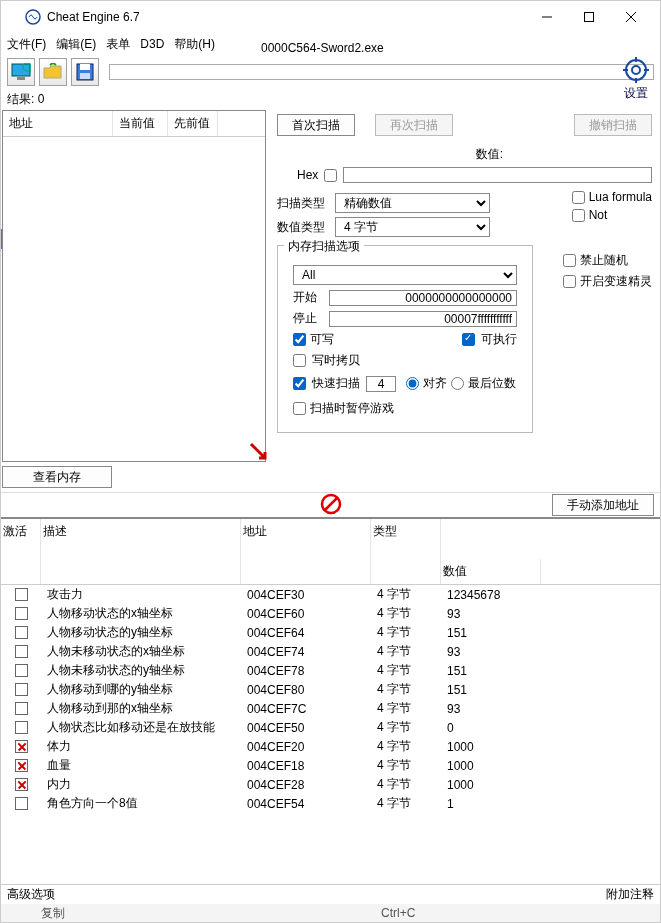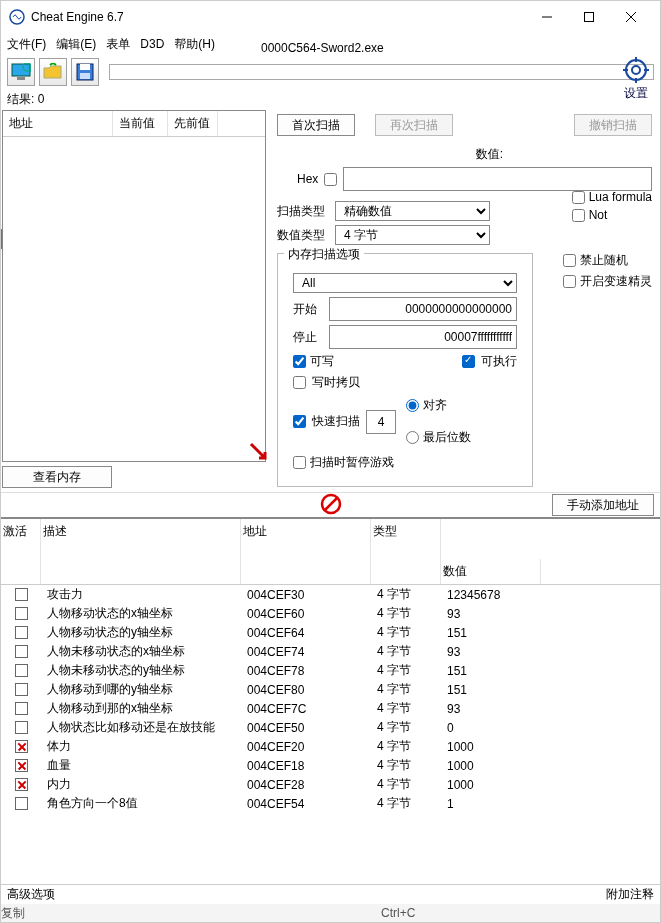--- a/index.html
+++ b/index.html
@@ -1,18 +1,18 @@
 <!DOCTYPE html>
 <html><head>
 <meta charset="utf-8">
 <style>
 * { box-sizing: border-box; margin: 0; padding: 0; font-family: "Microsoft YaHei", "Segoe UI", sans-serif; font-size: 12px; }
 body { background: #fff; width: 661px; height: 923px; overflow: hidden; border: 1px solid #ccc; position: relative; }
 
-.titlebar { height: 30px; display: flex; align-items: center; padding: 16px 8px; background: #fff; }
+.titlebar { height: 30px; display: flex; align-items: center; padding: 16px 8px; background: #fff; margin-left: 16px; }
 .titlebar .app-icon { width: 16px; height: 16px; margin-right: 6px; }
 .titlebar .title { flex: 1; font-size: 12px; }
 .titlebar .win-btns { display: flex; gap: 0; }
 .titlebar .win-btn { width: 42px; height: 28px; display: flex; align-items: center; justify-content: center; cursor: default; }
 .titlebar .win-btn svg { width: 10px; height: 10px; }
 
 .menubar { height: 22px; display: flex; align-items: center; padding: 0 6px; gap: 10px; font-size: 12px; }
 .menubar span { cursor: default; }
 
 .toolbar-row { height: 34px; display: flex; align-items: center; padding: 2px 6px; gap: 4px; }
@@ -36,21 +36,21 @@
 .mem-view-btn { margin-top: 4px; height: 22px; border: 1px solid #888; background: #fdfdfd; cursor: pointer; width: 110px; }
 
 .right-pane { flex: 1; padding: 4px 8px 0 10px; position: relative; }
 .scan-btns { display: flex; gap: 20px; margin-bottom: 10px; align-items: center; }
 .btn { height: 22px; padding: 0 14px; border: 1px solid #888; background: #fdfdfd; cursor: pointer; font-size: 12px; }
 .btn[disabled] { color: #999; border-color: #bbb; background: #f5f5f5; }
 .scan-btns .spacer { flex: 1; }
 
 .lbl { font-size: 12px; }
 .value-row { display: flex; align-items: center; gap: 6px; margin: 4px 0 10px 0; }
-.txt { border: 1px solid #888; height: 24px; padding: 0 4px; font-size: 12px; }
+.txt { border: 1px solid #888; height: 16px; padding: 0 4px; font-size: 12px; }
 .value-input { flex: 1; }
 .hex-label { text-align: right; margin-left: 20px; }
 .chk { width: 13px; height: 13px; accent-color: #0066cc; }
 
 .type-row { display: flex; align-items: center; gap: 6px; margin: 4px 0; }
 .sel { border: 1px solid #888; height: 20px; padding: 0 4px; font-size: 12px; background: #fff; width: 155px; }
 .side-opts { position: absolute; right: 8px; top: 80px; font-size: 12px; }
 .side-opts label { display: flex; align-items: center; gap: 4px; margin-bottom: 4px; }
 
 .mem-scan-opts { border: 1px solid #bbb; margin-top: 8px; padding: 15px; width: 256px; position: relative; }
@@ -63,21 +63,21 @@
 .side-opts2 label { display: flex; align-items: center; gap: 4px; margin-bottom: 4px; }
 
 .exec-row { display: flex; align-items: center; gap: 6px; margin-top: 4px; }
 .exec-row .left { flex: 1; display: flex; align-items: center; gap: 4px; }
 .chk-blue { width:13px; height:13px; accent-color:#0066cc; }
 .filled { appearance: none; width:13px; height:13px; background:#0066cc; border:1px solid #0066cc; border-radius:2px; position:relative; }
 .filled::after { content:"✓"; color:#fff; font-size:10px; position:absolute; top:-2px; left:1px; }
 
 .fast-row { display: flex; align-items: center; gap: 6px; margin-top: 6px; }
 .fast-row .num { width: 30px; text-align: center; }
-.radio-col { display: flex; flex-direction: column; gap: 15px; font-size: 12px; margin-left: 4px; }
+.radio-col { display: flex; flex-direction: row; gap: 4px; font-size: 12px; margin-left: 4px; }
 .radio-col label { display: flex; align-items: center; gap: 4px; }
 input[type=radio] { accent-color: #0066cc; }
 
 .pause-row { display:flex; align-items:center; gap:4px; margin-top: 8px; }
 
 .mid-bar { height: 26px; display: flex; align-items: center; padding: 0 6px; border-top: 1px solid #ddd; border-bottom: 1px solid #888; margin-top: 4px; position: relative; }
 .mid-bar .stop-icon { position: absolute; left: 50%; transform: translateX(-50%); }
 .mid-bar .right-btn { margin-left: auto; }
 
 .addr-table { border-top: 1px solid #888; height: 380px; overflow: auto; }
@@ -98,21 +98,21 @@
 .c-val { width: 100px; }
 .xbox { width: 13px; height: 13px; border: 1px solid #666; display: inline-block; position: relative; }
 .xbox.checked::before, .xbox.checked::after { content:""; position:absolute; left:1px; top:5px; width:10px; height:1.5px; background:#c00; }
 .xbox.checked::before { transform: rotate(45deg); }
 .xbox.checked::after { transform: rotate(-45deg); }
 
 .bottom-bar { position: absolute; bottom: 18px; left: 0; right: 0; height: 20px; border-top: 1px solid #ccc; display: flex; align-items: center; padding: 0 6px; font-size: 12px; }
 .bottom-bar .r { margin-left: auto; }
 
 .context-strip { position: absolute; bottom: 0; left: 0; right: 0; height: 18px; background: #f4f4f4; display: flex; align-items: center; font-size: 12px; color: #555; }
-.context-strip .c1 { width: 120px; }
+.context-strip .c1 { width: 120px; padding-left: 40px; }
 .context-strip .c2 { margin-left: 260px; }
 
 .side-marker { position:absolute; left:0; top:228px; width:4px; height:20px; background:#2a7de1; }
 </style>
 </head>
 <body>
 
 <div class="titlebar">
   <span class="app-icon">
     <svg viewBox="0 0 16 16">

